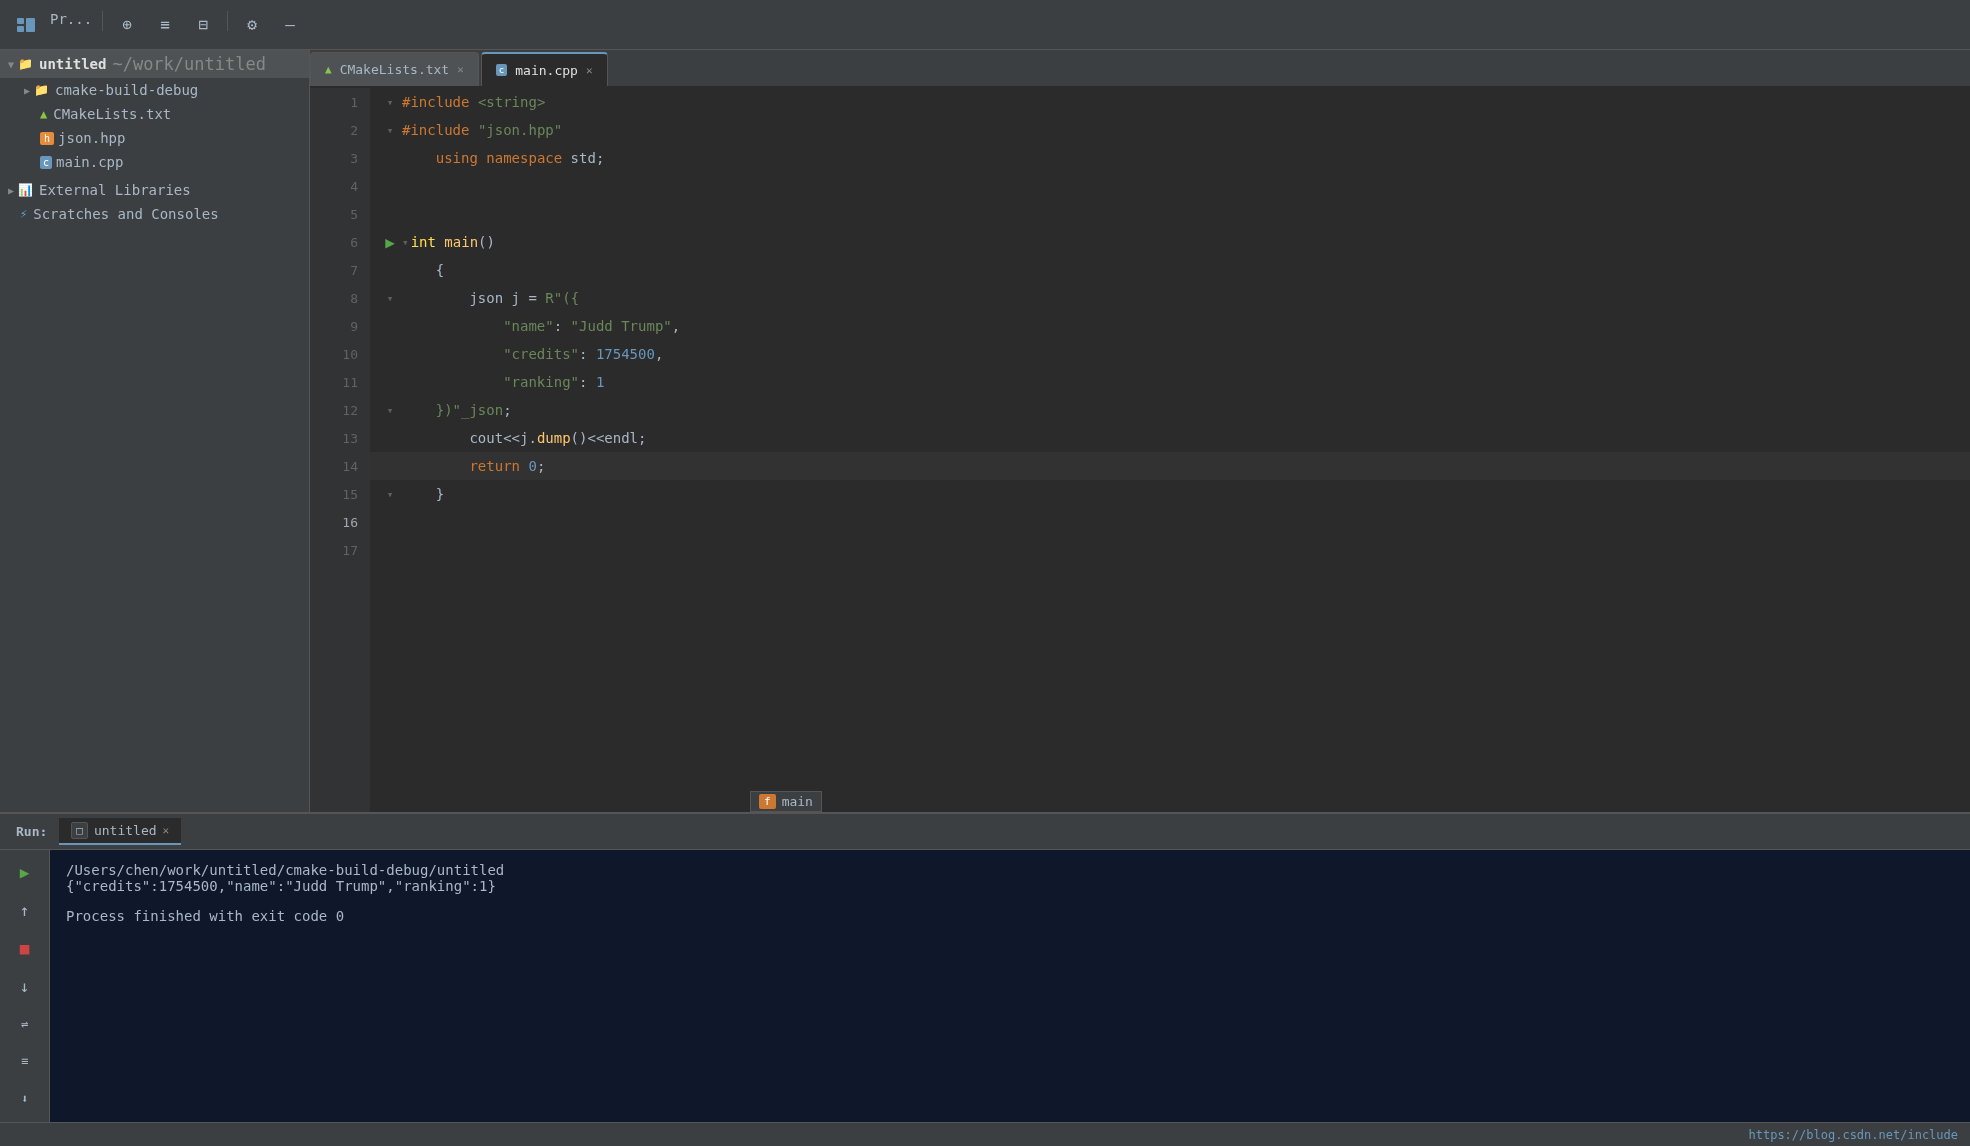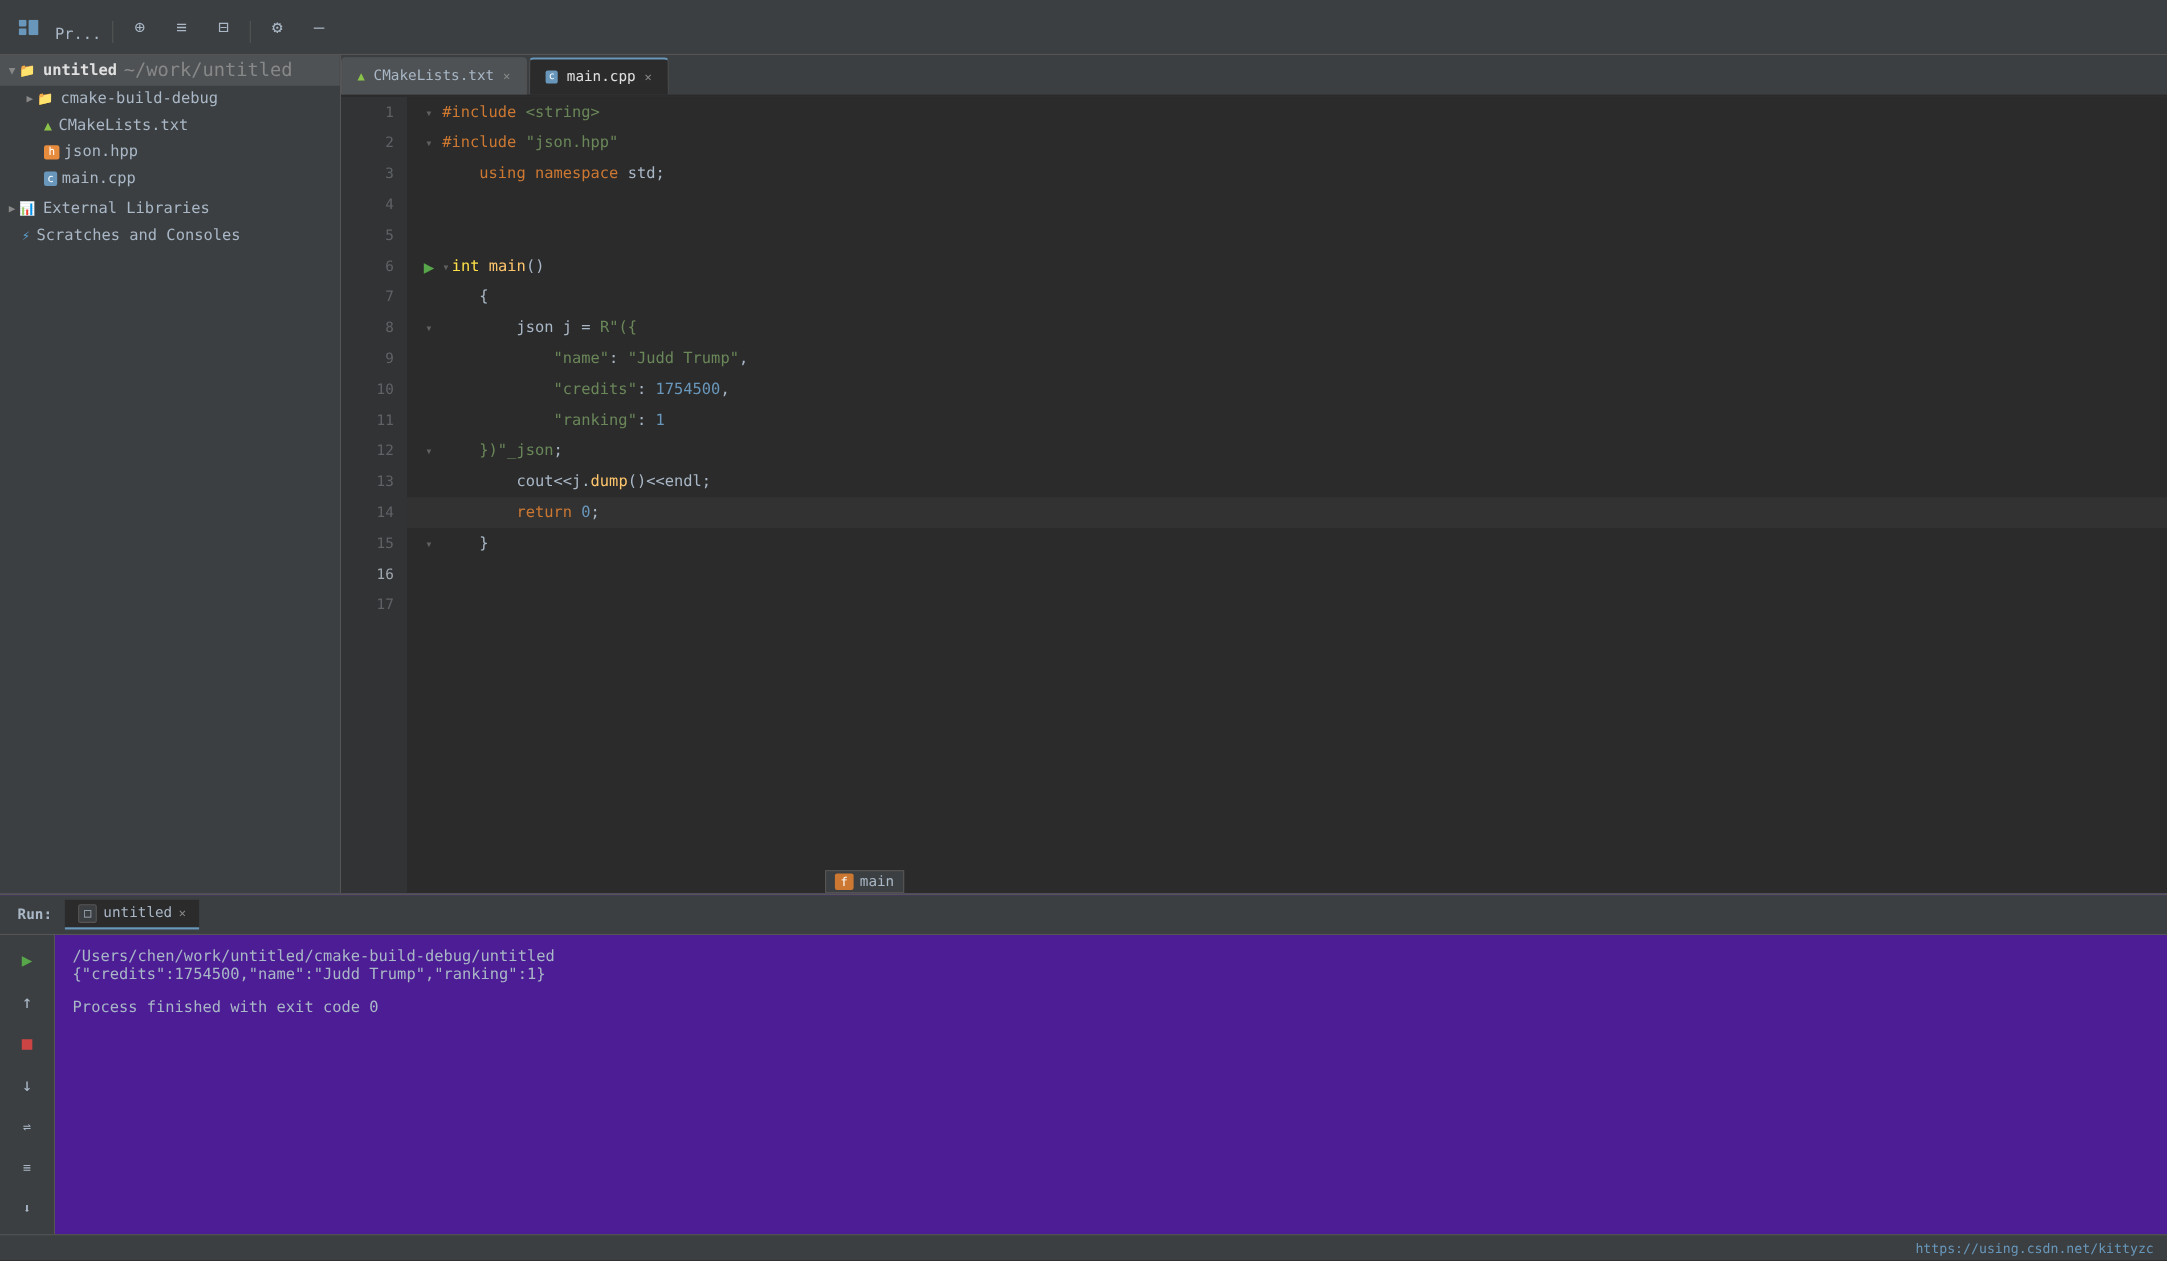--- a/index.html
+++ b/index.html
@@ -20,21 +20,21 @@
       background: #3c3f41;
       display: flex;
       align-items: center;
       padding: 0 12px;
       gap: 16px;
       border-bottom: 1px solid #555;
       flex-shrink: 0;
     }
     .toolbar-left {
       display: flex;
-      align-items: flex-end;
+      align-items: flex-start;
       gap: 10px;
     }
     .toolbar-icon {
       width: 28px;
       height: 28px;
       display: flex;
       align-items: center;
       justify-content: center;
       color: #a9b7c6;
       font-size: 16px;
@@ -222,21 +222,21 @@
       background: #cc7832;
       color: white;
       padding: 1px 5px;
       font-size: 11px;
       border-radius: 2px;
     }
 
     
     .bottom-panel {
       height: 310px;
-      background: #4c1d95;
+      background: #0f172a;
       border-top: 2px solid #555;
       display: flex;
       flex-direction: column;
       flex-shrink: 0;
     }
     .bottom-tab-bar {
       height: 36px;
       background: #3c3f41;
       display: flex;
       align-items: center;
@@ -546,14 +546,14 @@
     <div class="output-area">
       <div class="output-path">/Users/chen/work/untitled/cmake-build-debug/untitled</div>
       <div class="output-json">{"credits":1754500,"name":"Judd Trump","ranking":1}</div>
       <div class="output-blank"></div>
       <div class="output-process">Process finished with exit code 0</div>
     </div>
   </div>
 </div>
 
 <div class="status-bar">
-  <span style="cursor:pointer;color:#6897bb;">https://using.csdn.net/kittyzc</span>
+  <span style="cursor:pointer;color:#6897bb;">https://blog.csdn.net/include</span>
 </div>
 
 </body></html>

